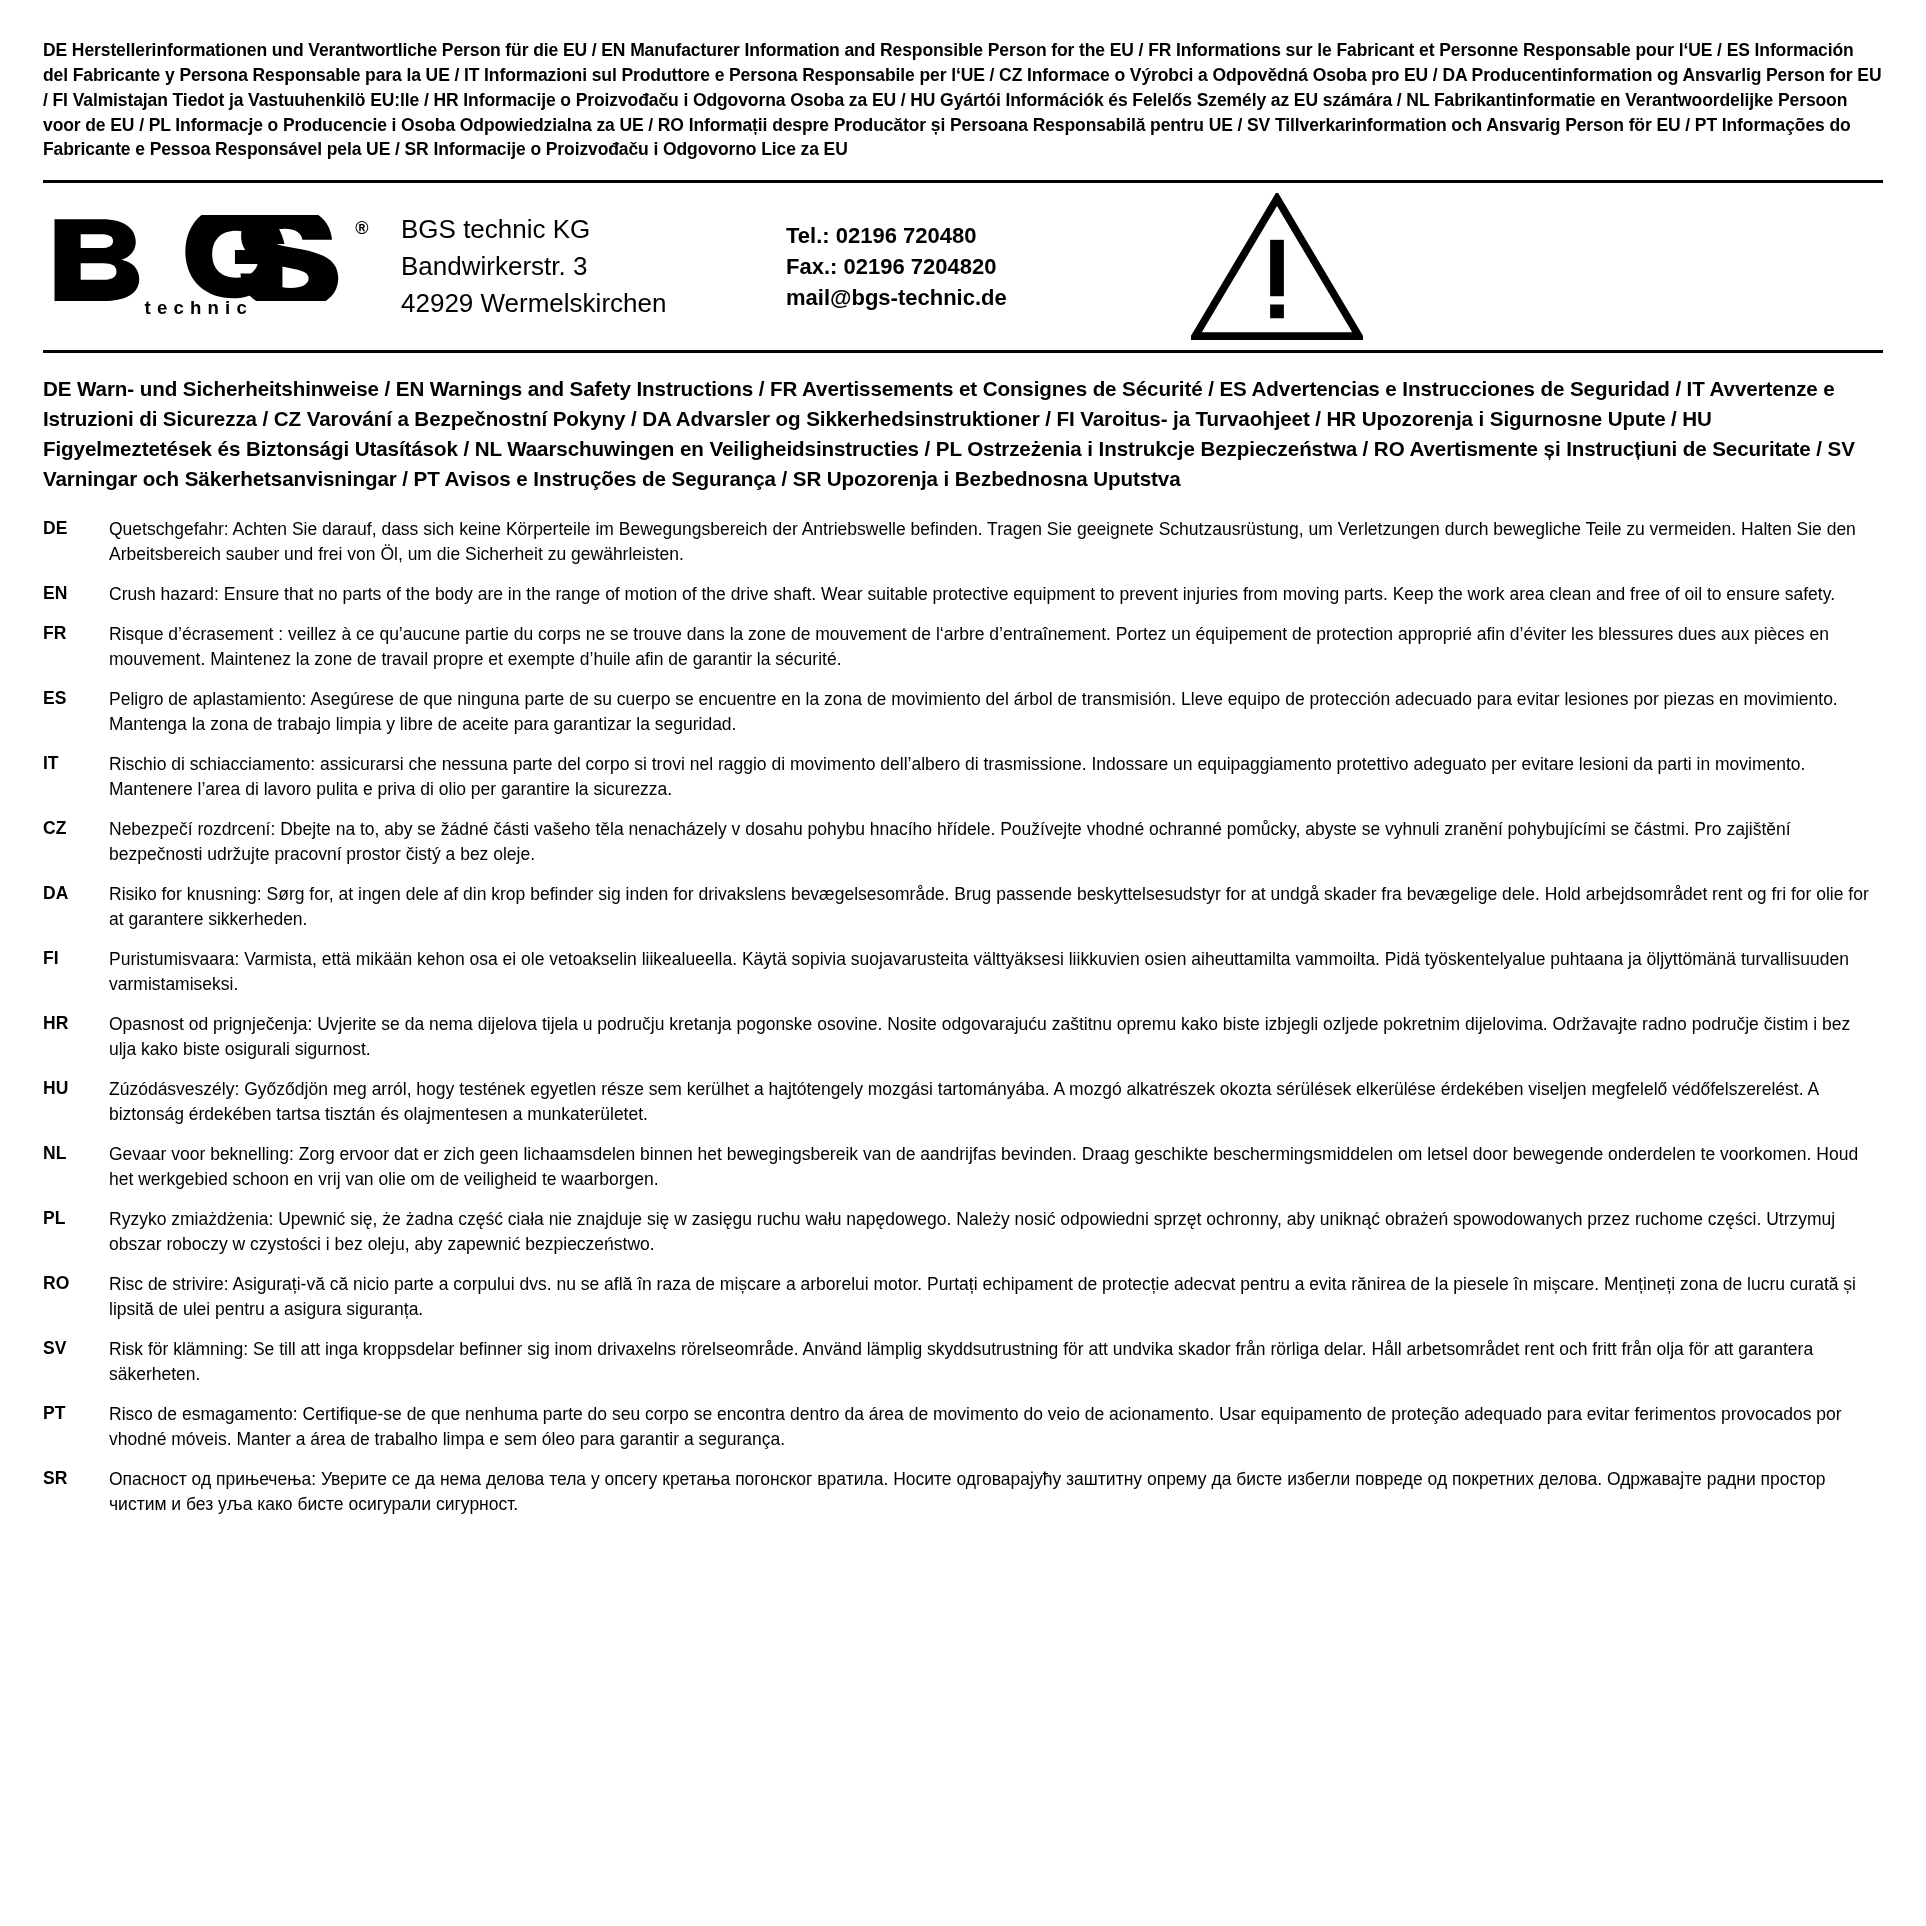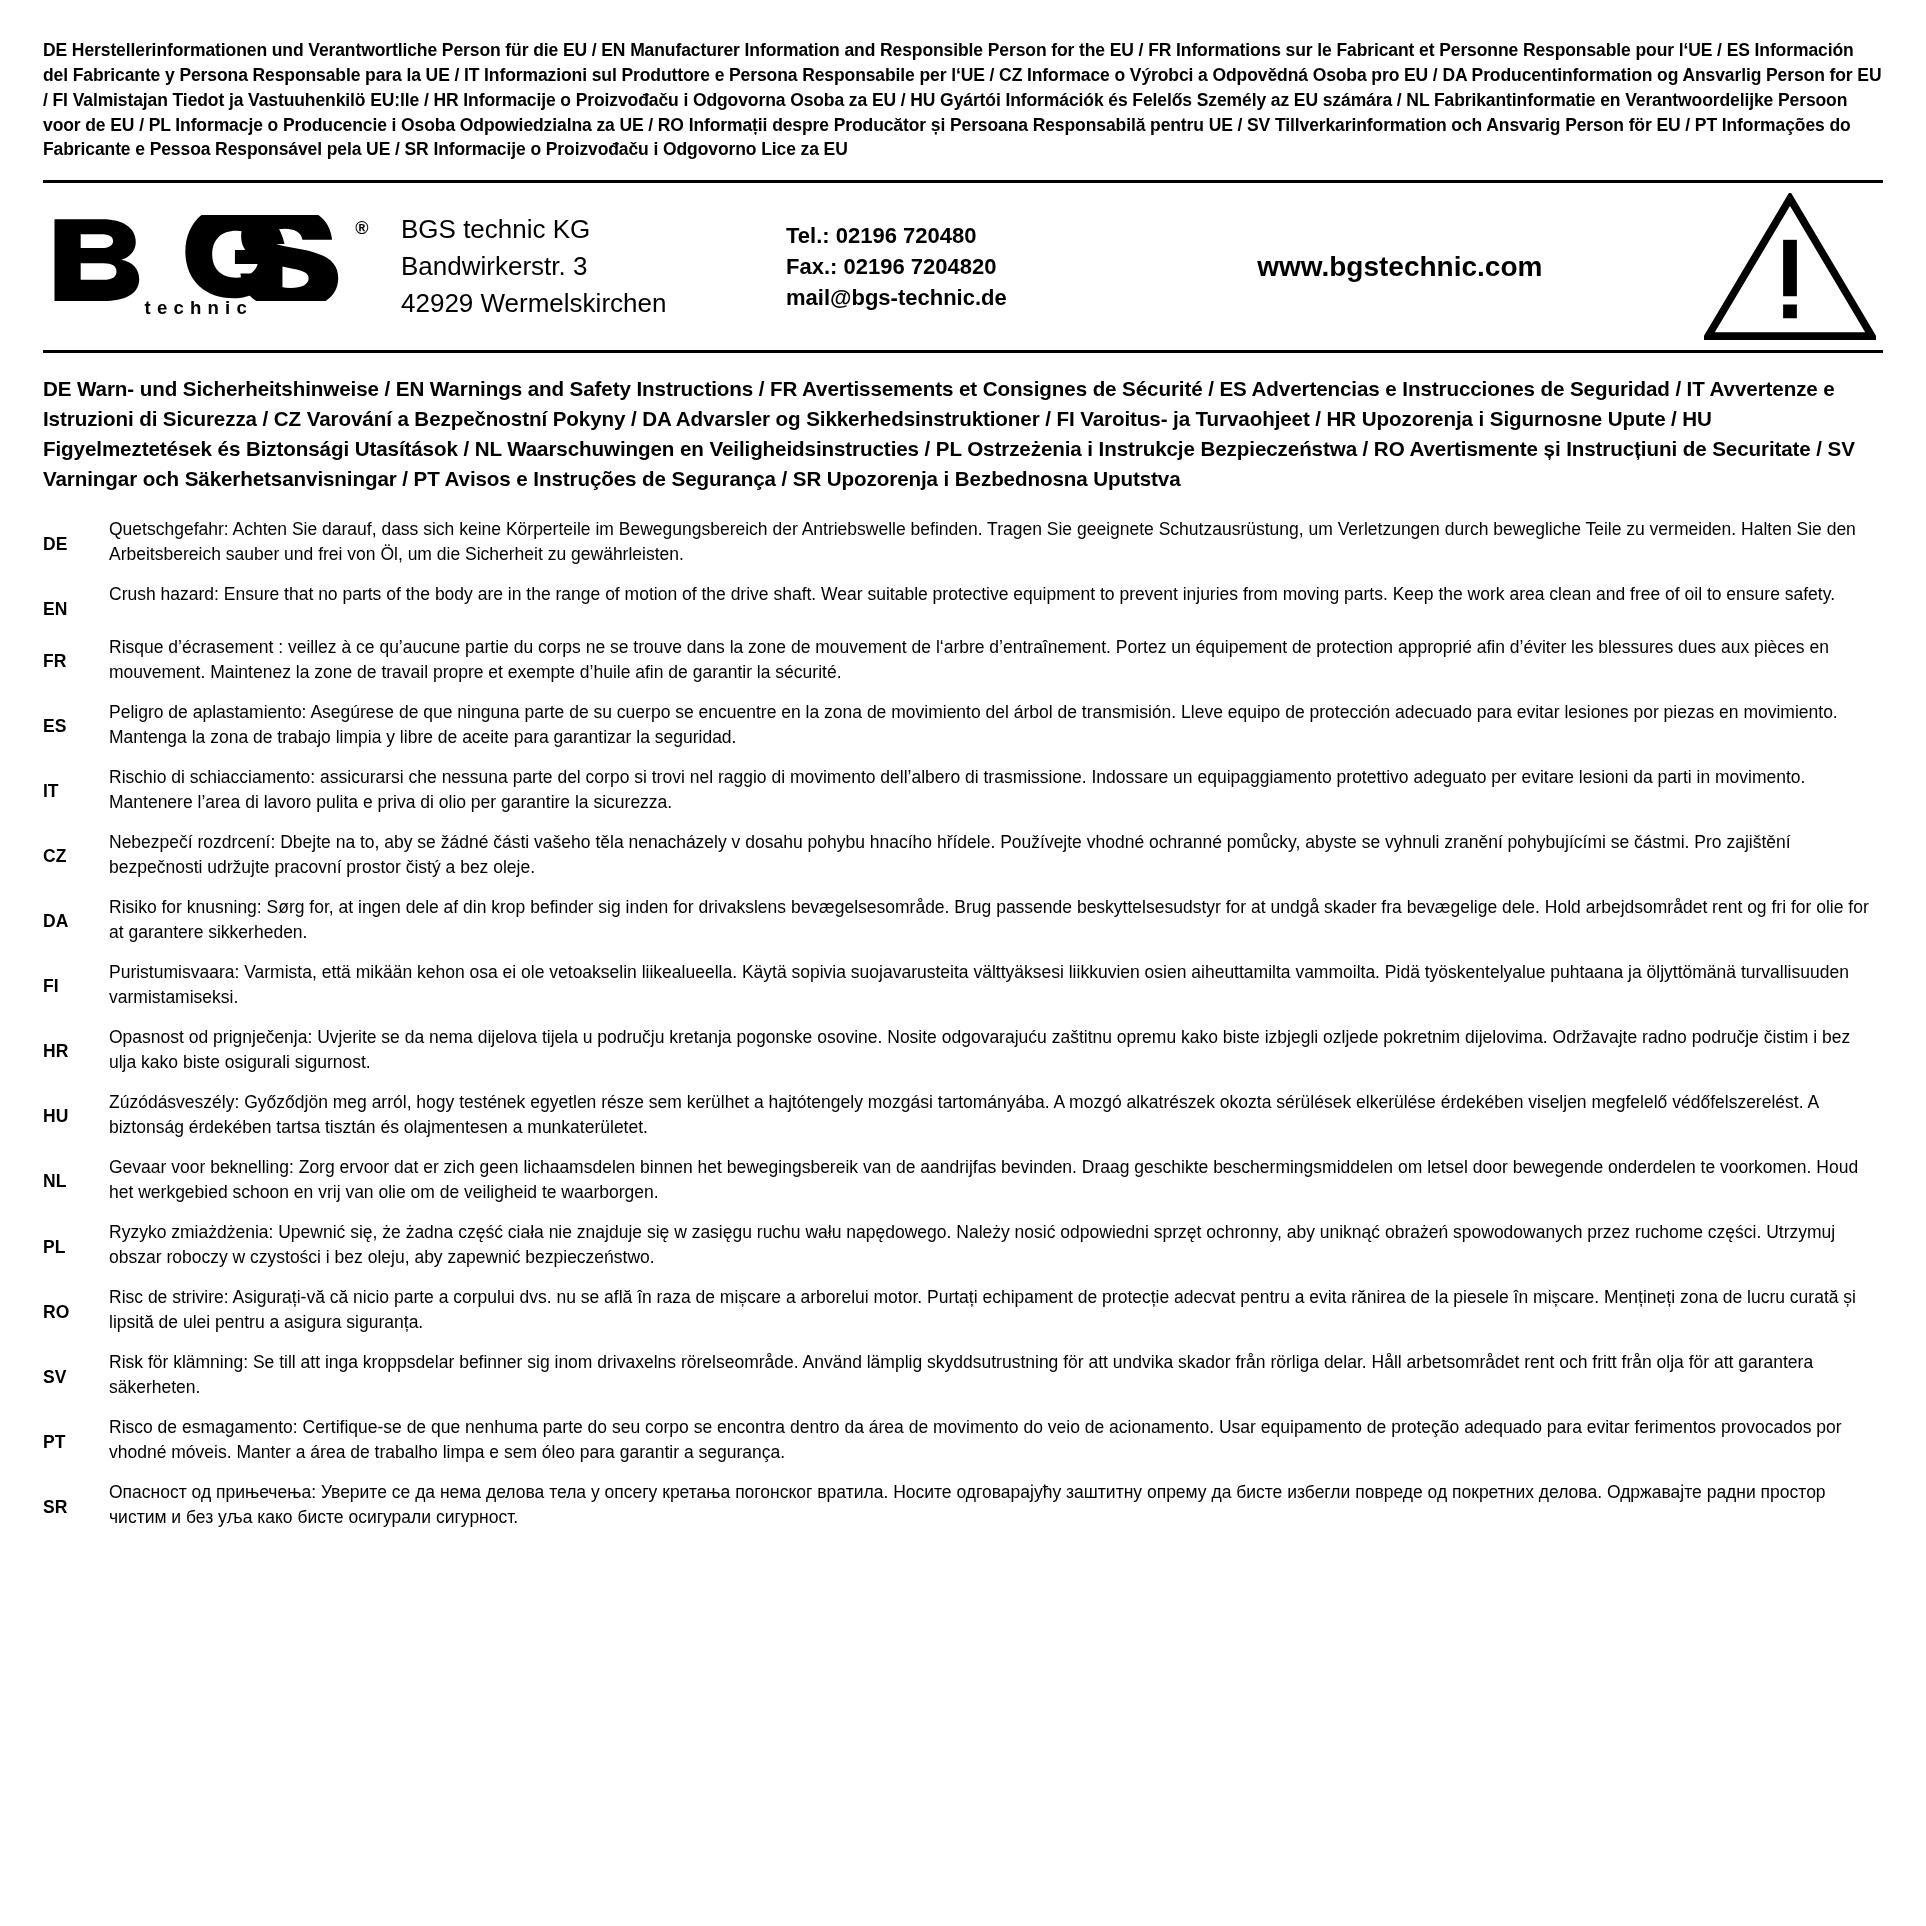--- a/index.html
+++ b/index.html
@@ -101,21 +101,20 @@
   .rows { margin-top: 4.1px; }
   .row {
     display: flex;
     margin-bottom: 15px;
   }
   .row-code {
     flex: 0 0 66px;
     font-size: 17.5px;
     font-weight: bold;
     padding-top: 0.7px;
-    margin-top: 16px;
   }
   .row-text {
     flex: 1 1 auto;
     font-size: 17.5px;
     line-height: 1.43;
     padding-right: 12.4px;
   }
 </style>
 </head>
 <body>
@@ -150,21 +149,20 @@
       <div>Bandwirkerstr. 3</div>
       <div>42929 Wermelskirchen</div>
     </div>
 
     <div class="contact-cell">
       <div>Tel.: 02196 720480</div>
       <div>Fax.: 02196 7204820</div>
       <div>mail@bgs-technic.de</div>
     </div>
 
-    <div class="web-cell">www.bgstechnic.com</div>
 
     <div class="warn-cell">
       <svg class="warn-tri" viewBox="0 0 250 215" xmlns="http://www.w3.org/2000/svg">
         <polygon points="125,8 244,208 6,208" fill="none" stroke="#000" stroke-width="11" stroke-linejoin="miter"></polygon>
         <rect x="115" y="68" width="20" height="82" fill="#000"></rect>
         <rect x="115" y="162" width="20" height="20" fill="#000"></rect>
       </svg>
     </div>
 
   </div>

